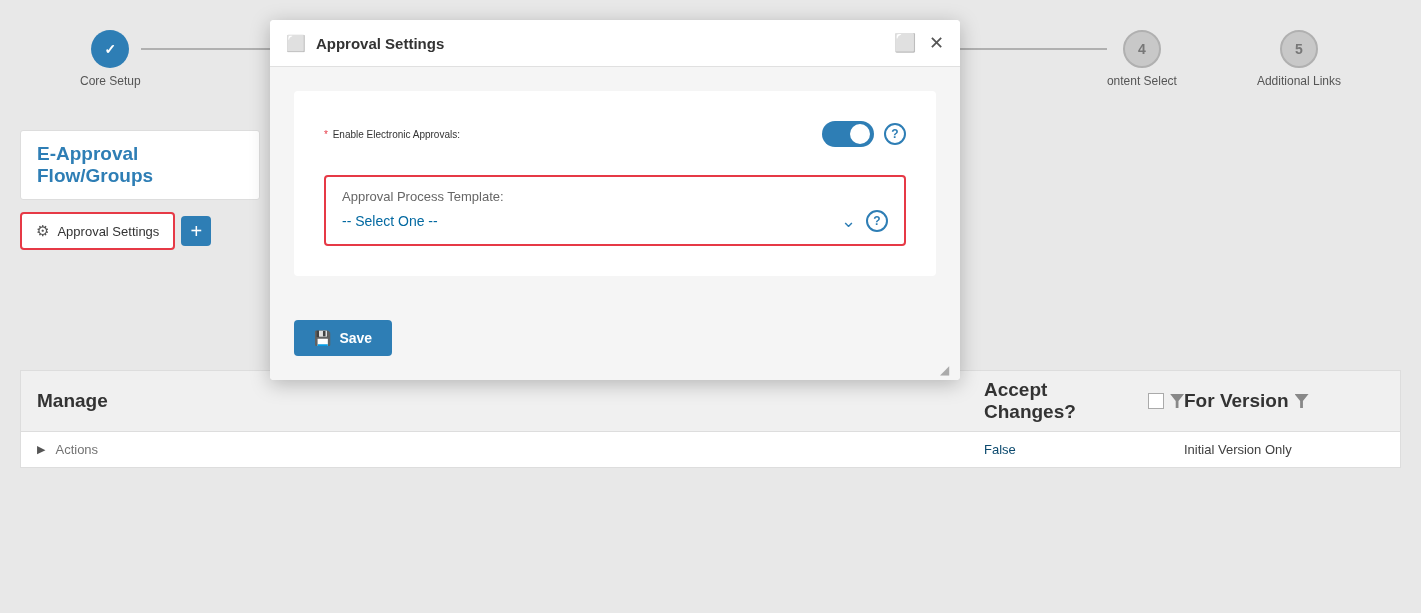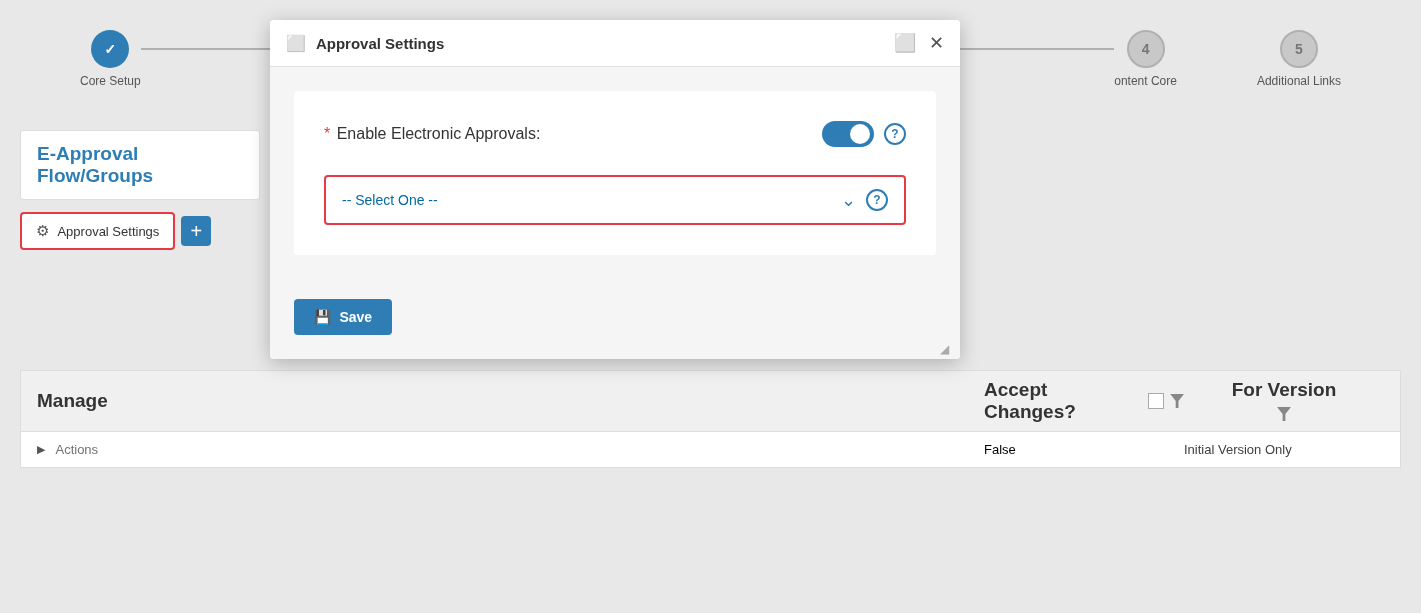--- a/index.html
+++ b/index.html
@@ -152,21 +152,21 @@
 
     .bg-table-col {
       display: flex;
       align-items: center;
       gap: 6px;
     }
 
     .bg-table-col.manage { width: 180px; }
     .bg-table-col.spacer { flex: 1; }
     .bg-table-col.accept { width: 200px; }
-    .bg-table-col.version { width: 200px; flex-direction: column; }
+    .bg-table-col.version { width: 200px; }
 
     .filter-icon {
       display: inline-block;
       width: 14px;
       height: 14px;
       background: #888;
       clip-path: polygon(0 0, 100% 0, 60% 50%, 60% 100%, 40% 100%, 40% 50%);
     }
 
     .checkbox-cell {
@@ -182,21 +182,21 @@
       background: white;
       border: 1px solid #ddd;
       border-top: none;
       padding: 10px 16px;
       font-size: 13px;
       align-items: center;
     }
 
     .bg-row-arrow { color: #555; margin-right: 10px; font-size: 11px; }
     .bg-row-action { color: #737373; cursor: pointer; }
-    .bg-row-false { color: #000000; width: 200px; }
+    .bg-row-false { color: #0c4a6e; width: 200px; }
     .bg-row-version { color: #404040; width: 200px; }
 
     
     .modal {
       position: absolute;
       top: 20px;
       left: 270px;
       width: 690px;
       background: white;
       border-radius: 4px;
@@ -258,21 +258,21 @@
       margin-bottom: 20px;
     }
 
     .field-row {
       display: flex;
       align-items: center;
       margin-bottom: 28px;
     }
 
     .field-label {
-      font-size: 16px;
+      font-size: 10px;
       color: #333;
       flex: 1;
     }
 
     .required-star {
       color: #e63946;
       margin-right: 2px;
     }
 
     .field-control {
@@ -409,21 +409,21 @@
 <div class="bg-page">
 
   <div class="wizard-bar">
     <div class="wizard-step completed">
       <div class="step-circle">✓</div>
       <div class="step-label">Core Setup</div>
     </div>
     <div class="wizard-line"></div>
     <div class="wizard-step inactive" style="margin-right:80px;">
       <div class="step-circle">4</div>
-      <div class="step-label">ontent Core</div>
+      <div class="step-label">ontent Select</div>
     </div>
     <div class="wizard-step inactive">
       <div class="step-circle">5</div>
       <div class="step-label">Additional Links</div>
     </div>
   </div>
 
   <div class="sidebar-section">
     <div class="sidebar-tab">
       <span>E-Approval Flow/Groups</span>
@@ -494,20 +494,21 @@
         <div class="field-control">
           <label class="toggle-switch">
             <input type="checkbox" checked="" style="">
             <span class="toggle-slider"></span>
           </label>
           <div class="help-icon">?</div>
         </div>
       </div>
 
       <div class="dropdown-field-wrapper">
+        <div class="dropdown-field-label">Approval Process Template:</div>
         <div class="dropdown-field-row">
           <span class="dropdown-value">-- Select One --</span>
           <div class="dropdown-right">
             <span class="chevron-down">⌄</span>
             <div class="help-icon">?</div>
           </div>
         </div>
       </div>
 
     </div>

